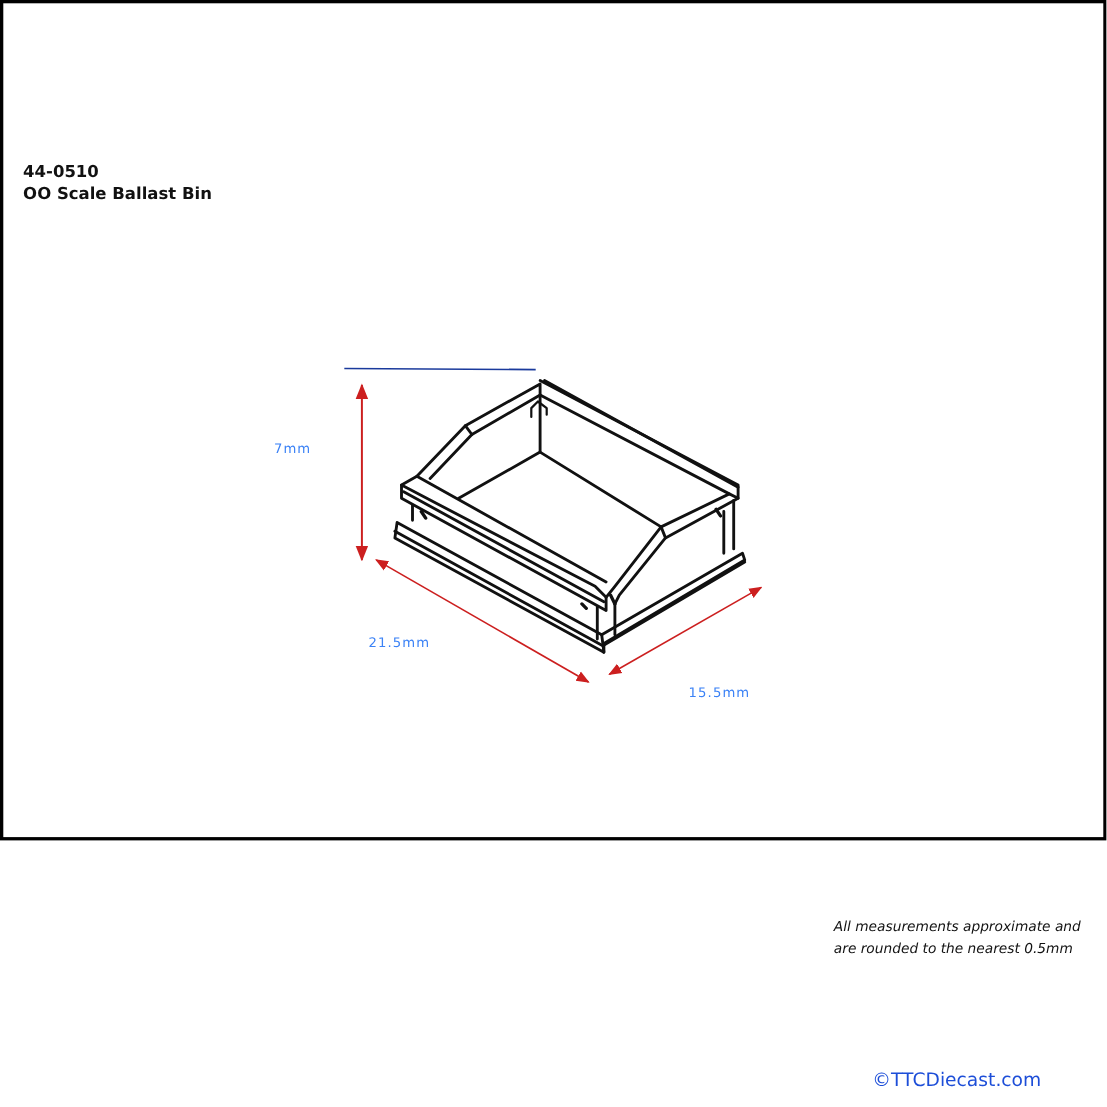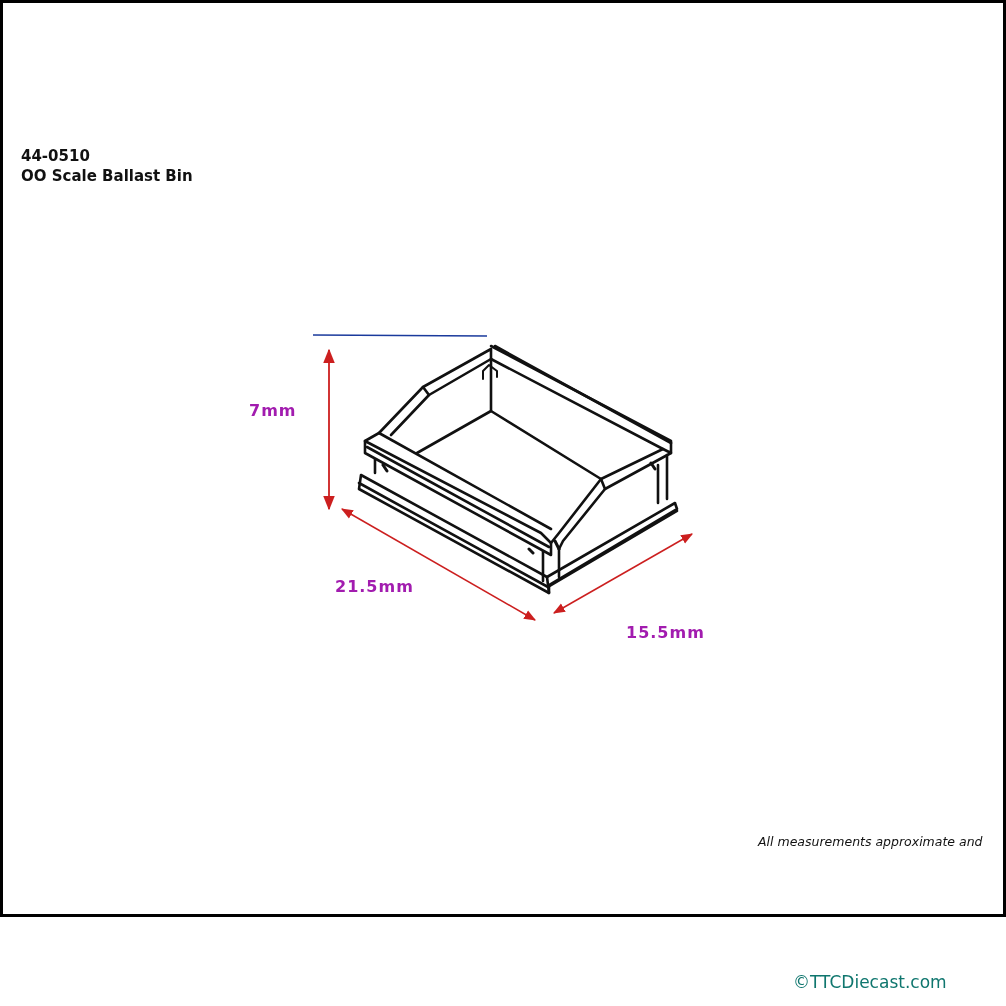--- a/index.html
+++ b/index.html
@@ -1,39 +1,39 @@
 <!DOCTYPE html>
 <html><head>
   <meta charset="utf-8">
   <style>
     html, body { margin: 0; padding: 0; background: #ffffff; }
     body { width: 1006px; height: 1006px; position: relative; overflow: hidden; }
     .frame {
-      position: absolute; left: 0; top: 0; width: 1006px; height: 917px;
+      position: absolute; left: 0; top: 0; width: 1006px; height: 764px;
       box-sizing: border-box; border: 3px solid #000000; background: #ffffff;
     }
     .title-block {
       position: absolute; left: 18px; top: 143px;
       font-family: "DejaVu Sans", sans-serif; font-weight: bold;
       font-size: 15px; line-height: 20px; color: #111111;
     }
     .title-block div { white-space: nowrap; }
     .drawing { position: absolute; left: 0; top: 0; width: 1006px; height: 1006px; }
     .dim-label {
-      position: absolute; font-family: "DejaVu Sans", sans-serif; font-weight: bold;
-      font-size: 16px; color: #a21caf; letter-spacing: 1px; white-space: nowrap;
+      position: absolute; font-family: "DejaVu Sans", sans-serif; font-weight: normal;
+      font-size: 12px; color: #3b82f6; letter-spacing: 1px; white-space: nowrap;
     }
     .note {
       position: absolute; left: 755px; top: 829px;
       font-family: "DejaVu Sans", sans-serif; font-style: italic;
       font-size: 12.5px; line-height: 20px; color: #111111; white-space: nowrap;
     }
     .copyright {
       position: absolute; left: 790px; top: 969px;
-      font-family: "DejaVu Sans", sans-serif; font-size: 17px; color: #0f766e; white-space: nowrap;
+      font-family: "DejaVu Sans", sans-serif; font-size: 17px; color: #1d4ed8; white-space: nowrap;
     }
   </style>
 </head>
 <body>
 
 <div class="frame">
 
   <div class="title-block">
     <div>44-0510</div>
     <div>OO Scale Ballast Bin</div>
@@ -81,16 +81,17 @@
       <path d="M380,462 L384,468 M526,546 L530,550 M552,538 L556,546 M648,460 L652,466" stroke-width="3"></path>
     </g>
   </svg>
 
   <div class="dim-label" style="left:246px; top:398px;">7mm</div>
   <div class="dim-label" style="left:332px; top:574px;">21.5mm</div>
   <div class="dim-label" style="left:623px; top:620px;">15.5mm</div>
 
   <div class="note">
     <div>All measurements approximate and</div>
+    <div>are rounded to the nearest 0.5mm</div>
   </div>
 
   <div class="copyright">©TTCDiecast.com</div>
 </div>
 
 </body></html>

